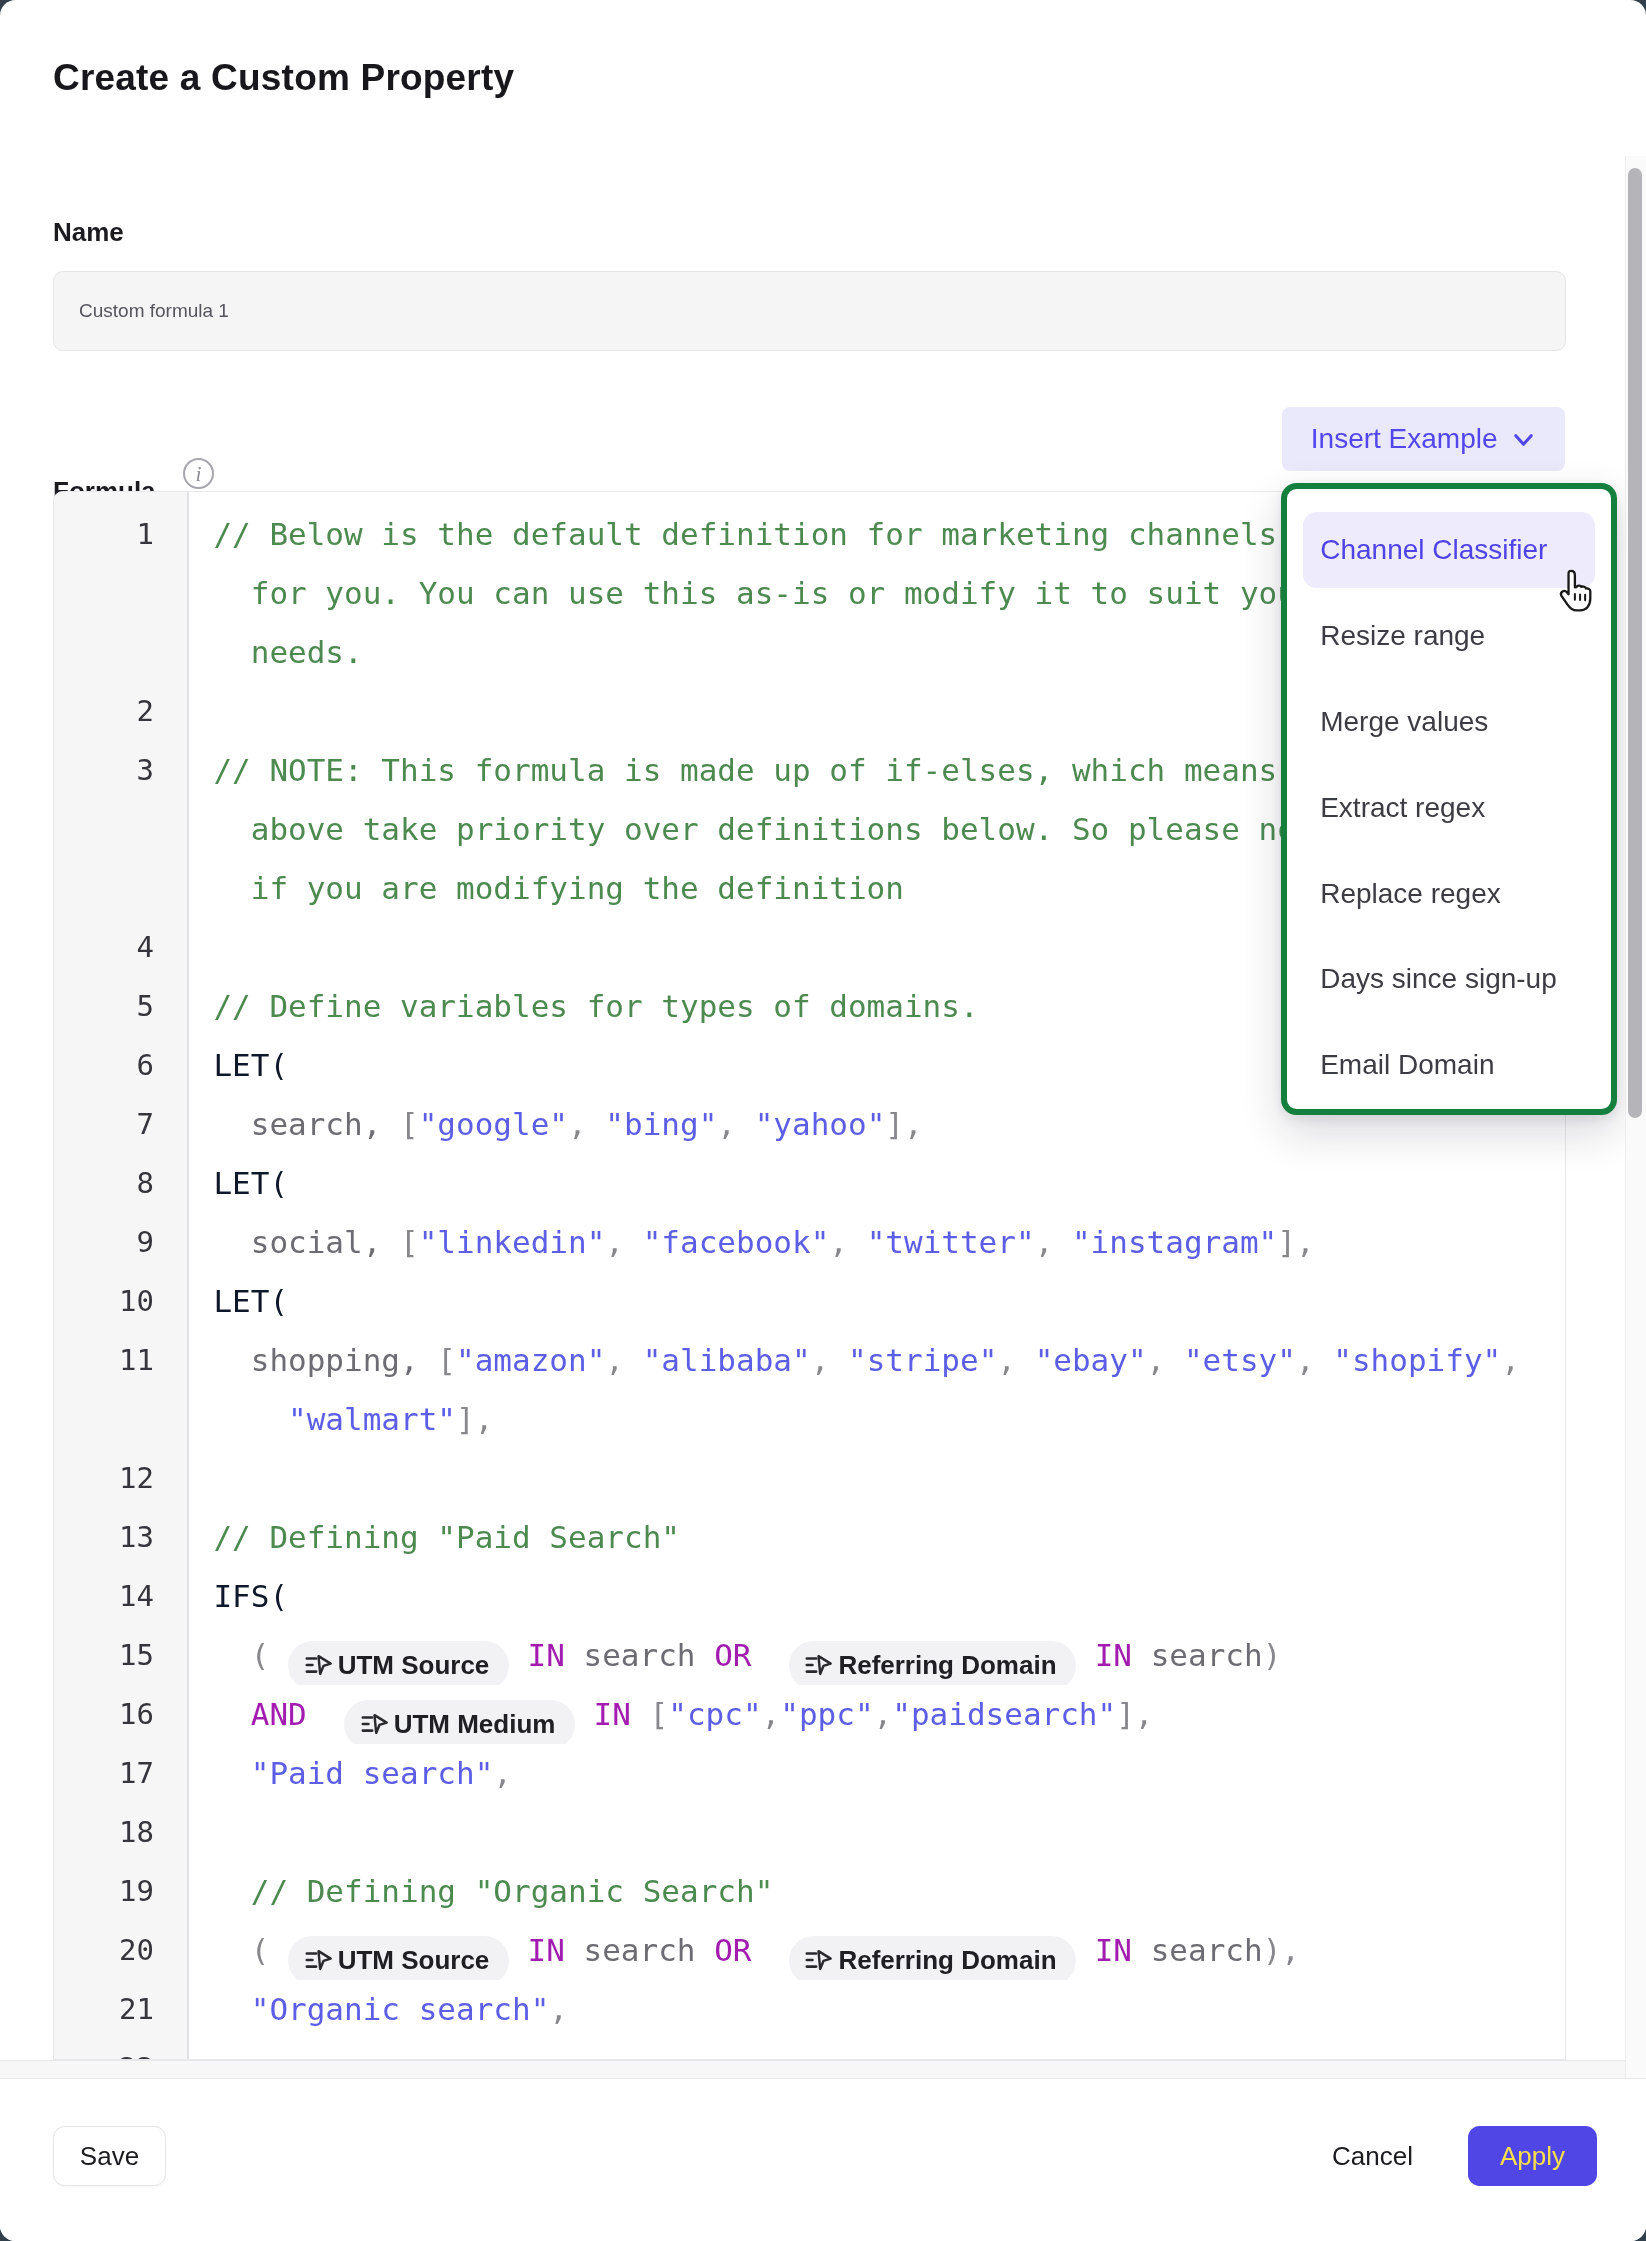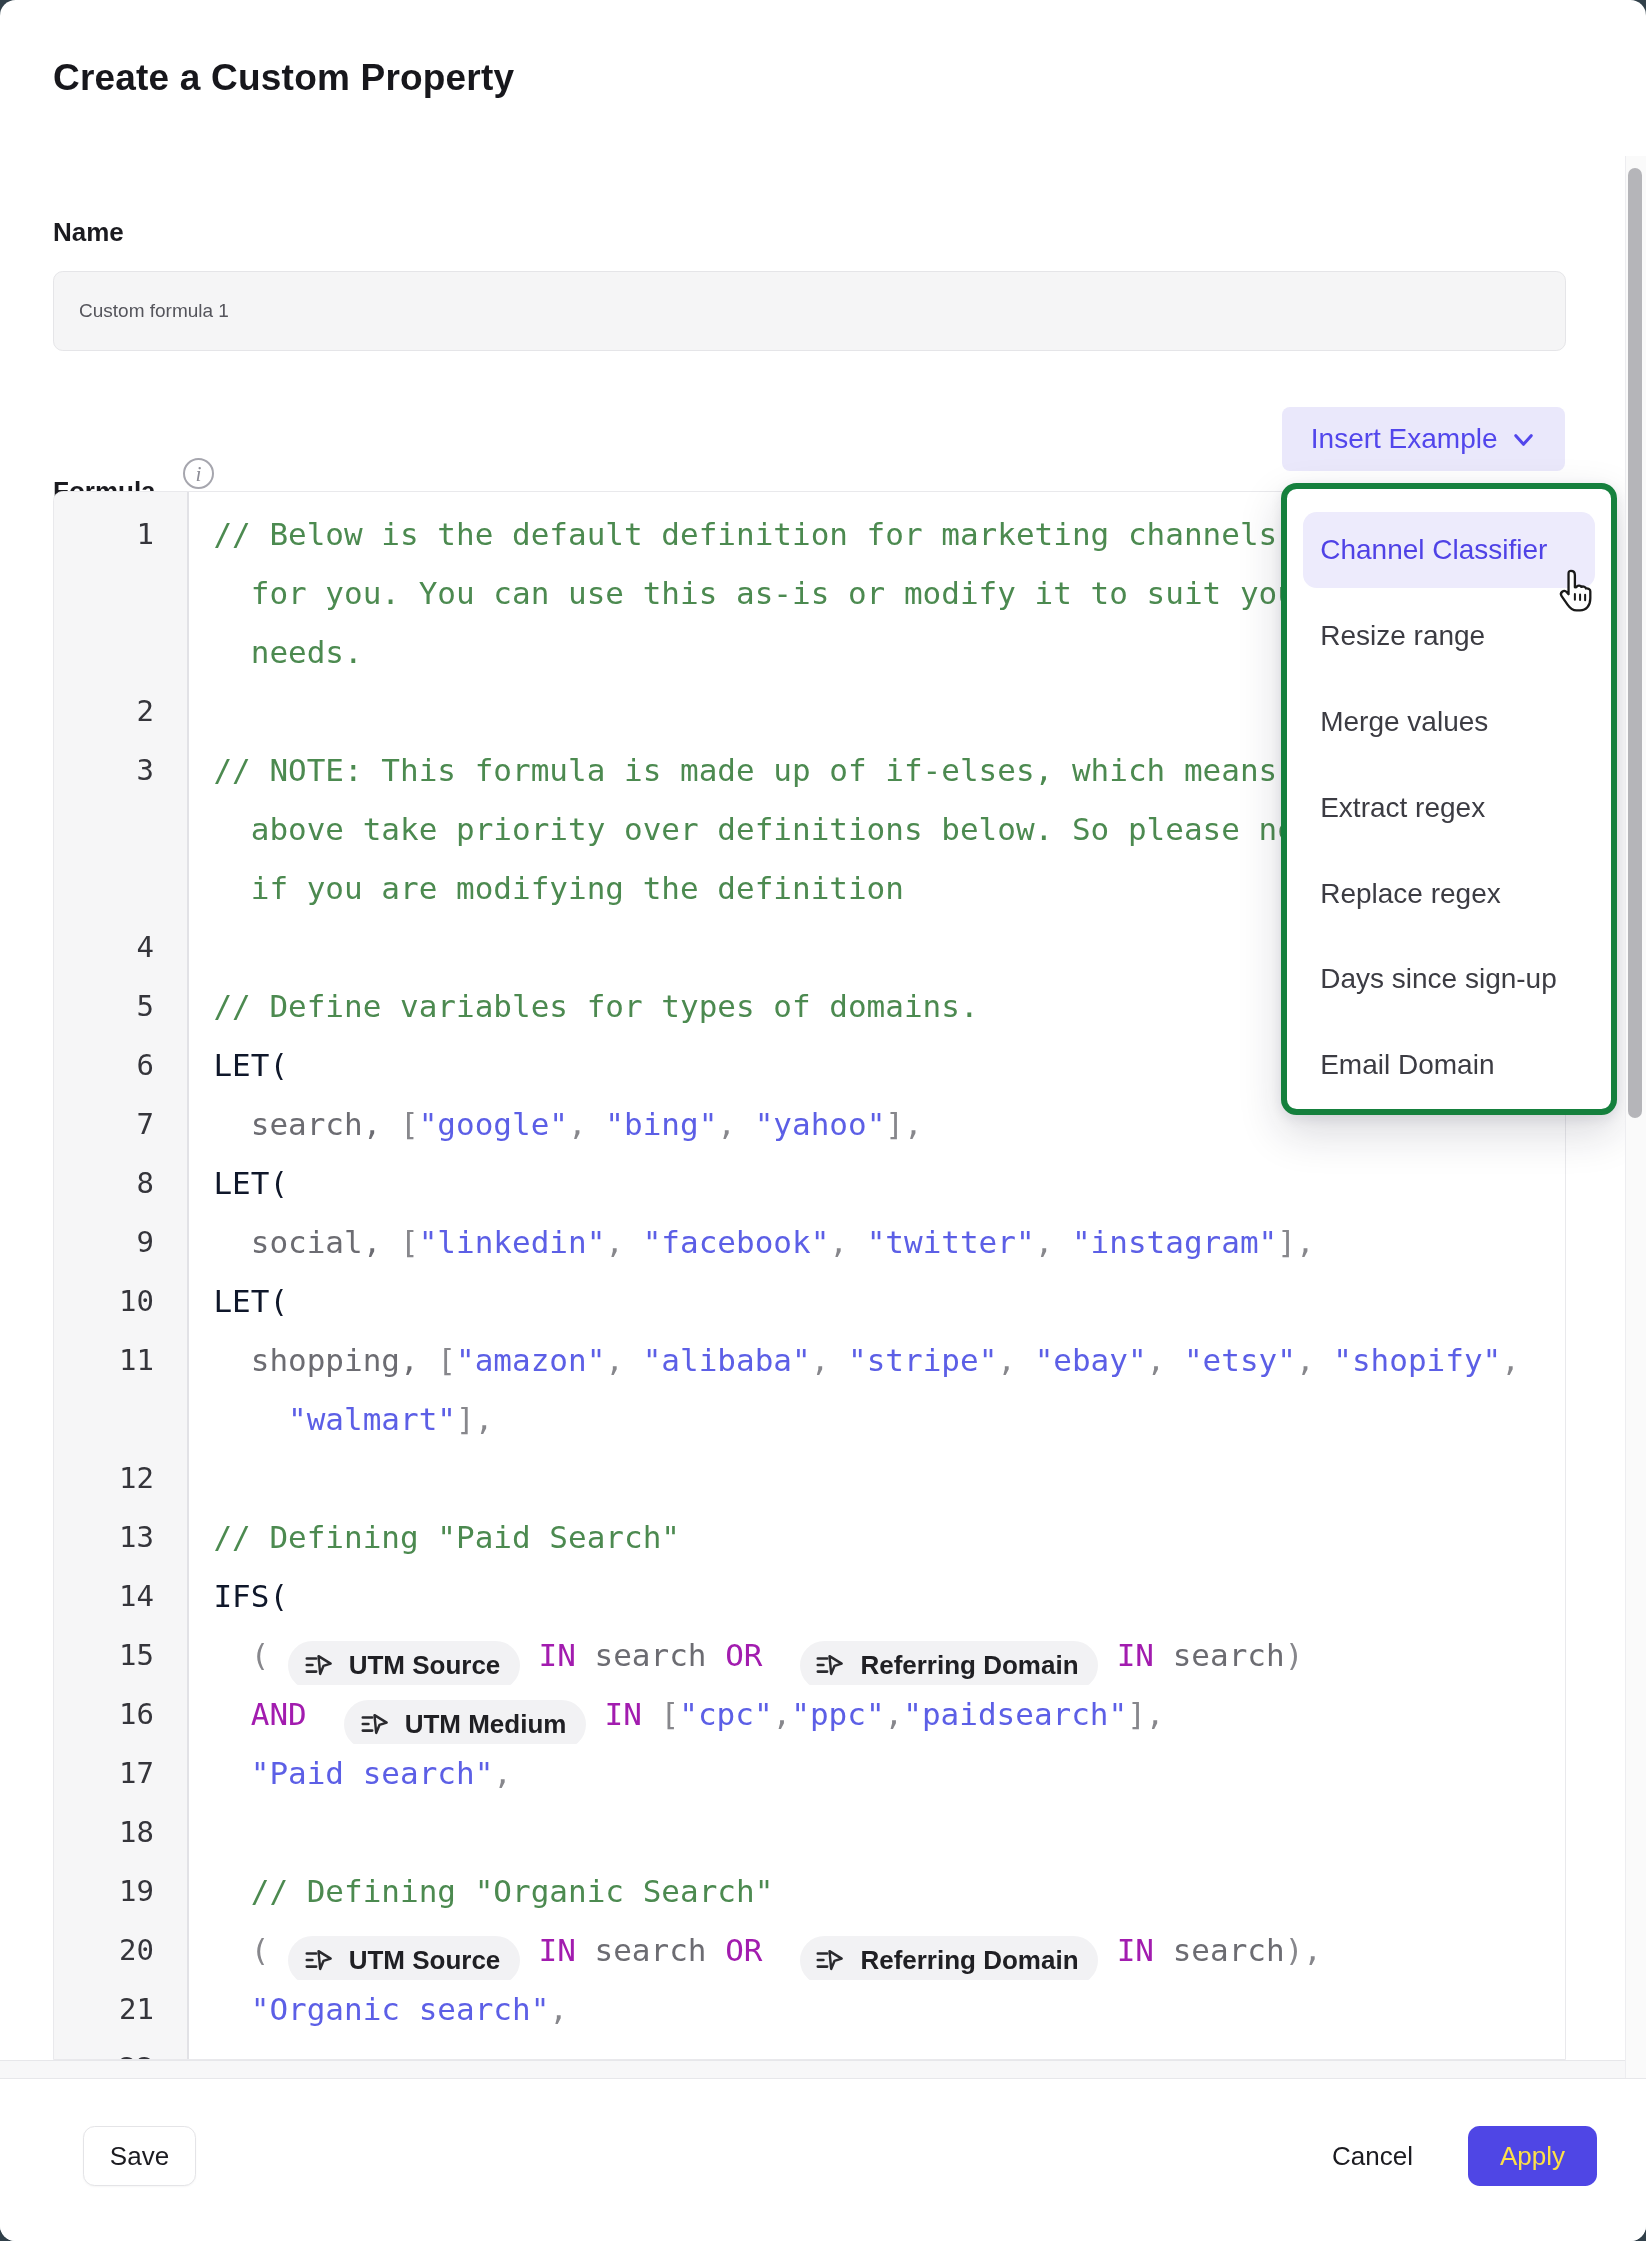--- a/index.html
+++ b/index.html
@@ -61,21 +61,21 @@
     flex:1;padding-left:24.4px;white-space:pre;overflow:hidden;
     font-family:"DejaVu Sans Mono",monospace;font-size:31px;line-height:59px;
   }
   .tok-com{color:#4c8a50;}
   .tok-str{color:#5c5fe6;}
   .tok-kw{color:#a21caf;}
   .tok-id{color:#6c6c72;}
   .tok-pun{color:#87878c;}
   .tok-fn{color:#0f172a;}
   .chip{
-    display:inline-flex;align-items:center;gap:16px;vertical-align:-13.7px;
+    display:inline-flex;align-items:center;gap:5px;vertical-align:-13.7px;
     height:49px;padding:0 19.5px 0 15.6px;border-radius:25px;background:#f2f2f4;
     font-family:"Liberation Sans",sans-serif;font-size:26px;font-weight:600;
     color:#202024;line-height:49px;text-align:center;
   }
   .chip svg{flex:0 0 auto;}
   
   .dropdown{
     position:absolute;left:1281px;top:483px;width:336px;height:632px;
     box-sizing:border-box;background:#ffffff;border:6px solid #15803d;
     border-radius:15.6px;box-shadow:0 17.6px 44px rgba(25,25,50,.16), 0 3.9px 11.7px rgba(25,25,50,.08);
@@ -104,21 +104,21 @@
   .footer{
     position:absolute;left:0;right:0;top:2078px;bottom:0;background:#ffffff;
     border-top:1px solid #e7e7ea;z-index:25;
   }
   .btn{
     position:absolute;top:47px;height:60px;border-radius:11.7px;cursor:pointer;
     font-family:"Liberation Sans",sans-serif;font-size:26px;
     display:flex;align-items:center;justify-content:center;box-sizing:border-box;
   }
   .btn-save{left:53px;width:113px;background:#ffffff;border:1px solid #e4e4e7;
-    box-shadow:0 1px 2px rgba(0,0,0,.04);color:#1b1b20;font-weight:500;margin-left:30px;}
+    box-shadow:0 1px 2px rgba(0,0,0,.04);color:#1b1b20;font-weight:500;}
   .btn-cancel{left:1315px;width:115px;background:transparent;border:none;color:#1b1b20;font-weight:500;}
   .btn-apply{left:1468px;width:129px;background:#4f46e5;border:none;color:#fde047;font-weight:500;}
   .cursor-icon{position:absolute;left:1556px;top:568px;z-index:50;}
 </style>
 </head>
 <body>
 
 <div class="modal">
 
   <div class="dialog-title">Create a Custom Property</div>

